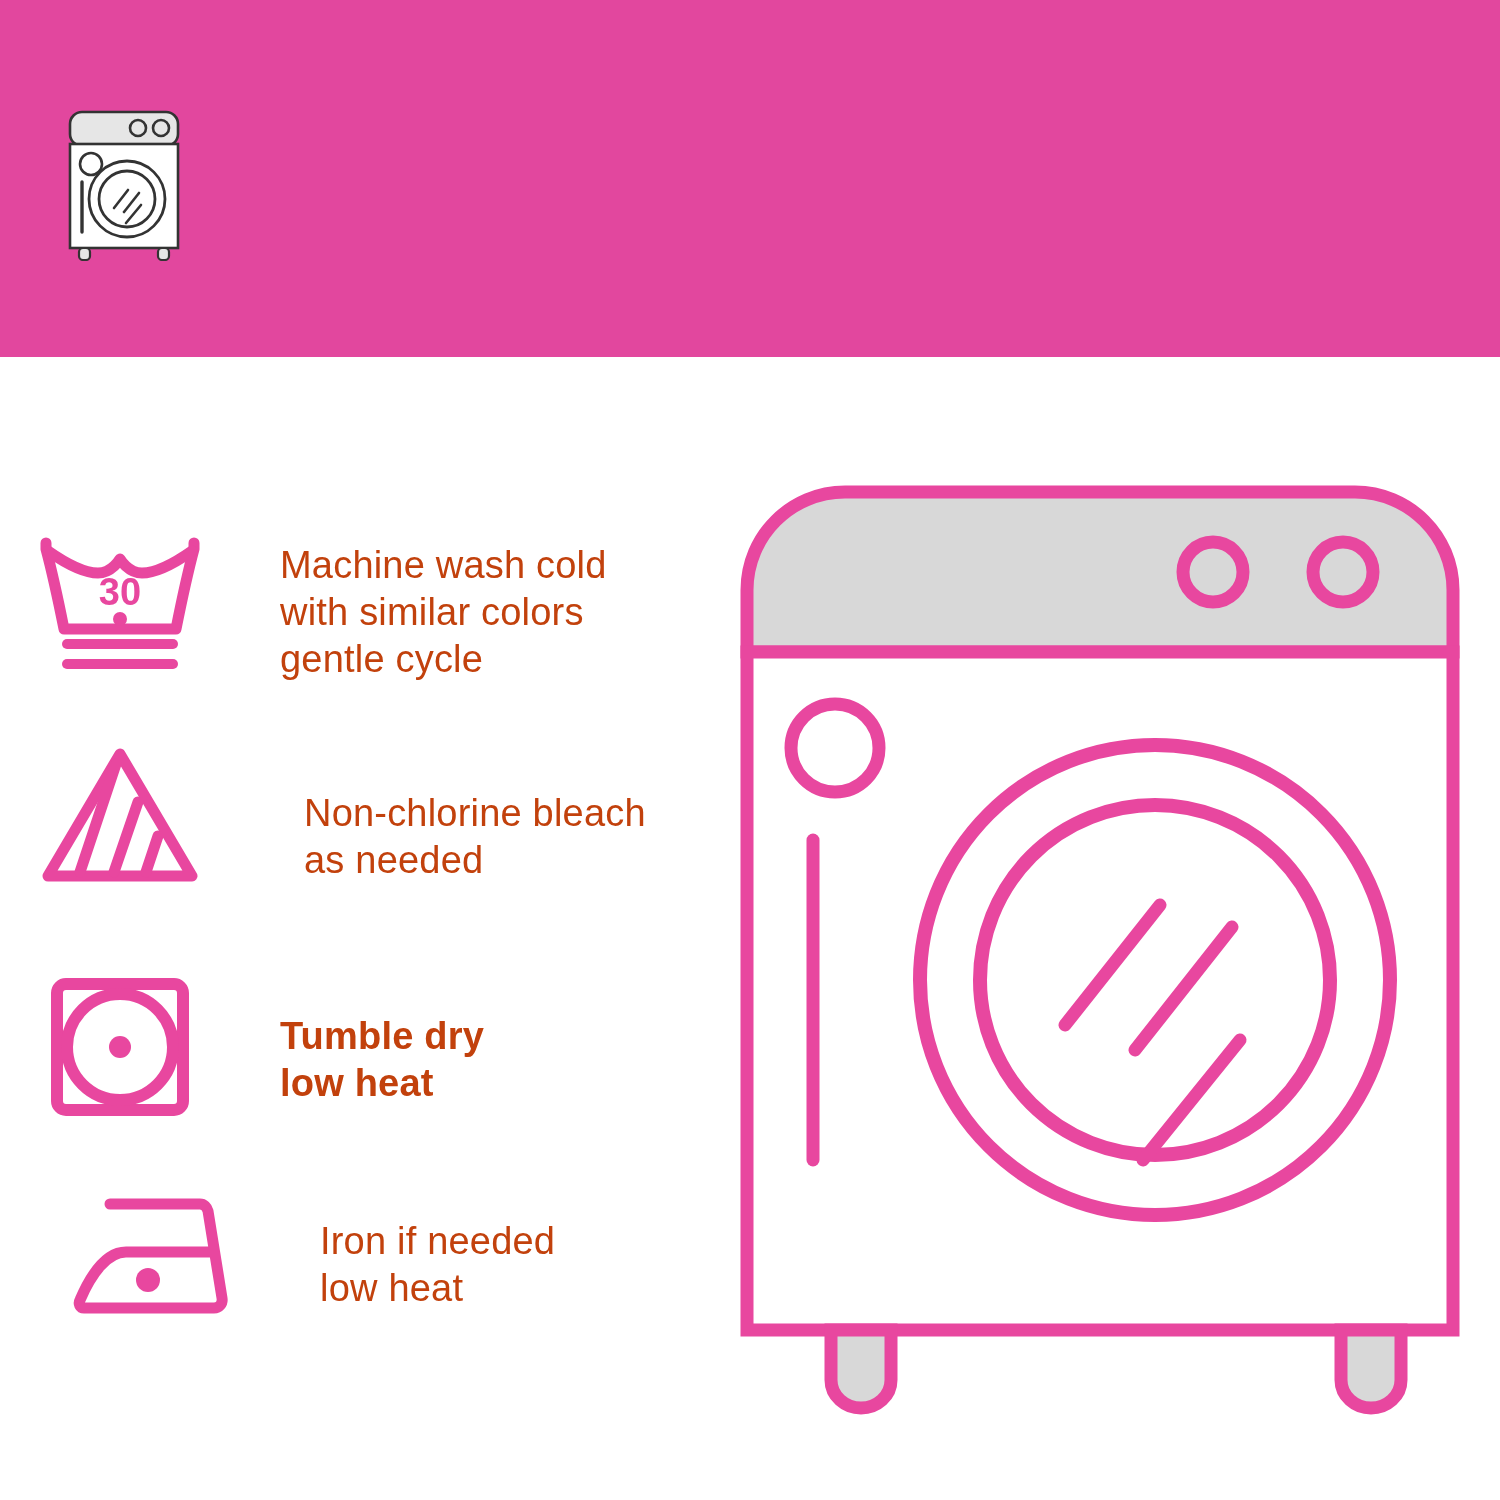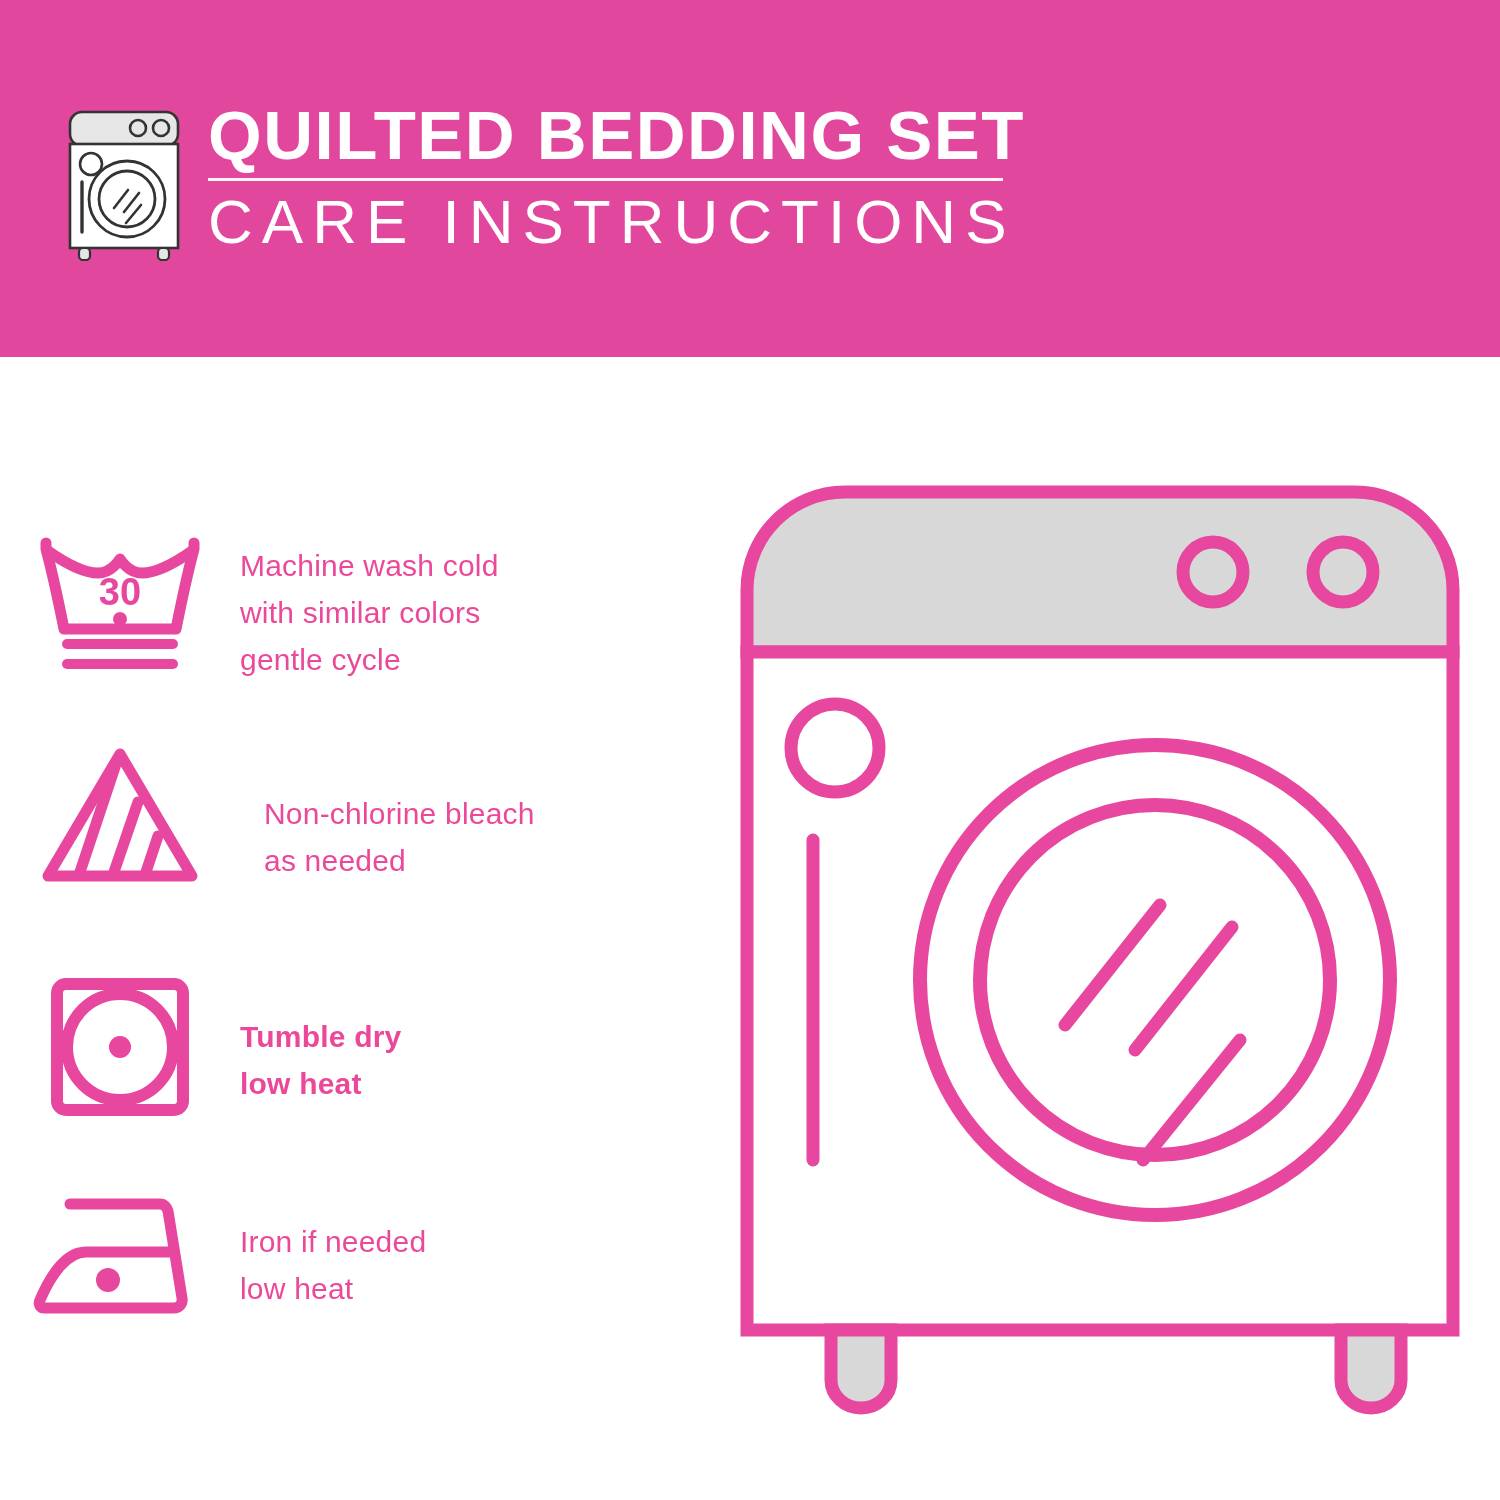--- a/index.html
+++ b/index.html
@@ -90,45 +90,46 @@
     position:absolute;
     left:0;
     width:720px;
     display:flex;
     align-items:center;
   }
 
   .care-row-0 { top:18px; }
   .care-row-1 { top:236px;gap:24px; }
   .care-row-2 { top:468px; }
-  .care-row-3 { top:686px; }
+  .care-row-3 { top:686px;padding-left:40px; }
 
   .care-icon-wrap {
     width:240px;
     flex:0 0 auto;
     display:flex;
     justify-content:center;
     align-items:flex-start;
     padding-top:4px;
   }
 
   .care-icon {
     display:block;
   }
 
   .care-label {
     flex:1 1 auto;
-    color:#ec4899;
-    font-size:30px;
+    color:#c2410c;
+    font-size:38px;
     line-height:47px;
     font-weight:400;
     letter-spacing:0.2px;
     white-space:pre-line;
     padding-top:2px;
     font-family:"Liberation Sans", sans-serif;
+    margin-left:40px;
   }
 
   .care-row-0 .care-label { padding-top:24px; }
   .care-row-1 .care-label { padding-top:48px; }
   .care-row-2 .care-label { padding-top:30px;font-weight:bold; }
   .care-row-3 .care-label { padding-top:22px; }
 
   
   #washer {
     position:absolute;
@@ -155,25 +156,20 @@
         <line x1="20" y1="76" x2="20" y2="126" stroke="#333333" stroke-width="3.4" stroke-linecap="round"></line>
         <circle cx="65" cy="93" r="38" fill="#ffffff" stroke="#333333" stroke-width="2.8"></circle>
         <circle cx="65" cy="93" r="28" fill="#ffffff" stroke="#333333" stroke-width="2.8"></circle>
         <line x1="52" y1="102" x2="66" y2="84" stroke="#333333" stroke-width="2.6" stroke-linecap="round"></line>
         <line x1="62" y1="106" x2="77" y2="87" stroke="#333333" stroke-width="2.6" stroke-linecap="round"></line>
         <line x1="64" y1="117" x2="79" y2="99" stroke="#333333" stroke-width="2.6" stroke-linecap="round"></line>
         <rect x="17" y="142" width="11" height="12" rx="4" fill="#e6e6e6" stroke="#333333" stroke-width="2.2"></rect>
         <rect x="96" y="142" width="11" height="12" rx="4" fill="#e6e6e6" stroke="#333333" stroke-width="2.2"></rect>
       </svg>
 
-      <div id="header-text">
-        <div id="title-main">QUILTED BEDDING SET</div>
-        <div id="title-rule"></div>
-        <div id="title-sub">CARE INSTRUCTIONS</div>
-      </div>
 
     </div>
   </div>
 
   <div id="care-list">
 
     <div class="care-row care-row-0">
       <div class="care-icon-wrap">
         <svg class="care-icon" width="180" height="148" viewBox="0 0 180 148">
           <path d="M16 14 L16 20 C16 20 24 50 34 100 L146 100 C156 50 164 20 164 20 L164 14" fill="none" stroke="#e8479f" stroke-width="11" stroke-linecap="round" stroke-linejoin="round"></path>

